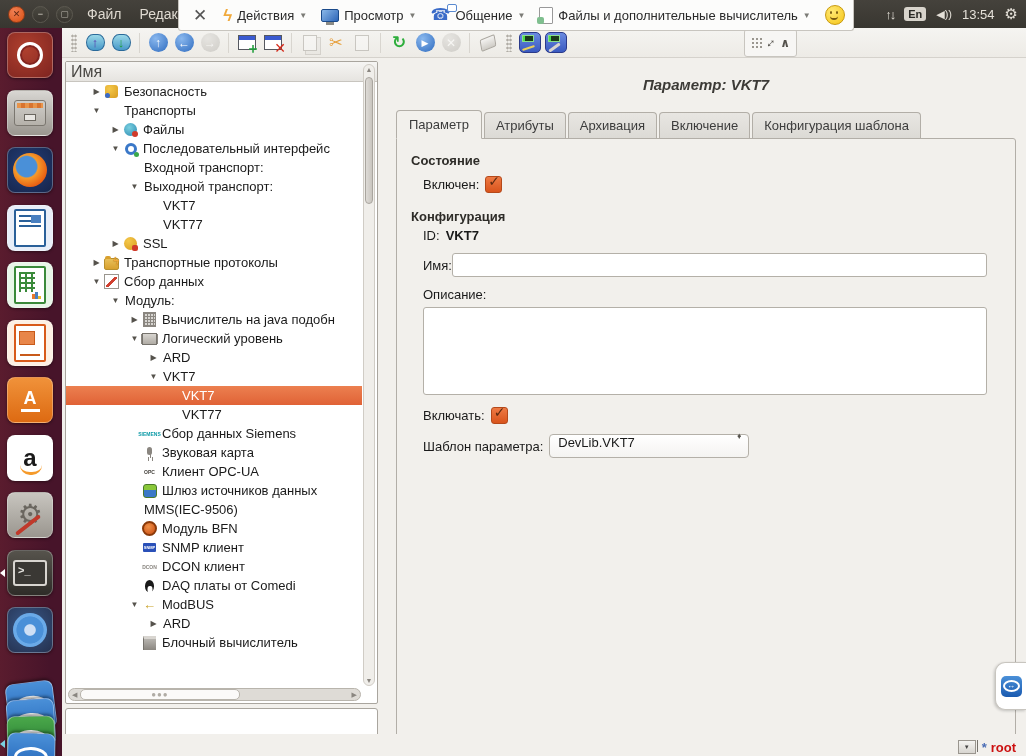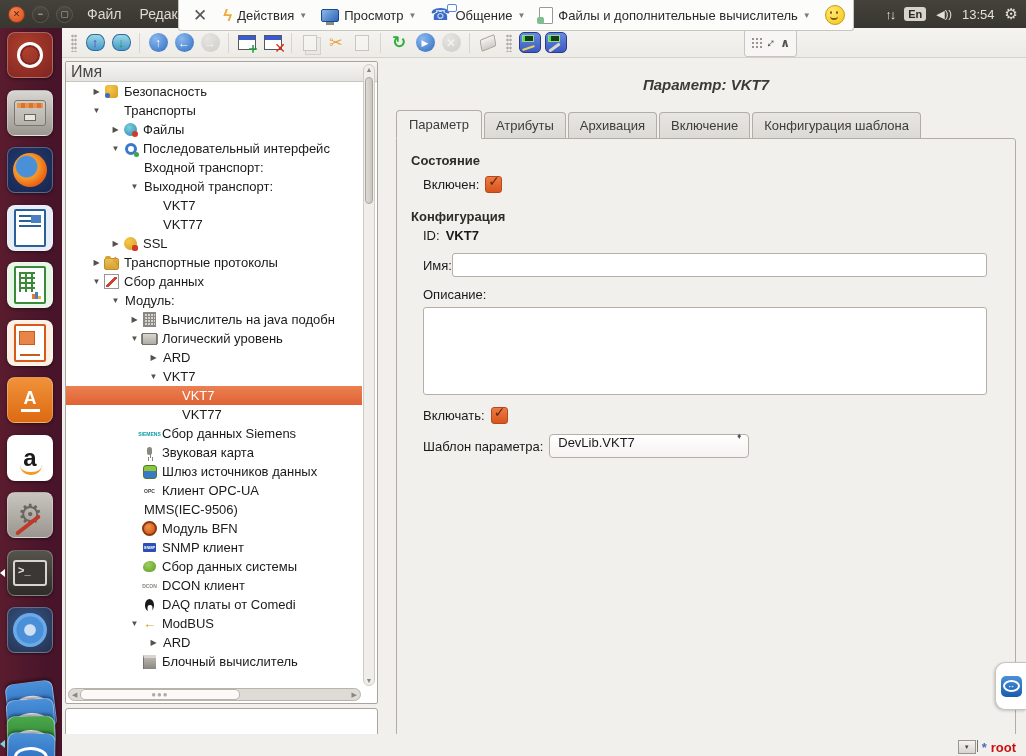--- a/index.html
+++ b/index.html
@@ -501,55 +501,48 @@
               <div class="tree-row" style="padding-left: 61px;">
                 <span class="expander"></span>
                 <span class="ticon">
                   <span class="ti-soundcard"></span>
                 </span>
                 <span class="tlabel">Звуковая карта</span>
               </div>
               <div class="tree-row" style="padding-left: 61px;">
                 <span class="expander"></span>
                 <span class="ticon">
+                  <span class="ti-opcua">OPC</span>
+                </span>
+                <span class="tlabel">Клиент OPC-UA</span>
+              </div>
+              <div class="tree-row" style="padding-left: 61px;">
+                <span class="expander"></span>
+                <span class="ticon">
                   <span class="ti-gateway"></span>
                 </span>
                 <span class="tlabel">Шлюз источников данных</span>
               </div>
               <div class="tree-row" style="padding-left: 61px;">
                 <span class="expander"></span>
-                <span class="ticon">
-                  <span class="ti-opcua">OPC</span>
-                </span>
-                <span class="tlabel">Клиент OPC-UA</span>
-              </div>
-              <div class="tree-row" style="padding-left: 61px;">
-                <span class="expander"></span>
                 <span class="tlabel">MMS(IEC-9506)</span>
               </div>
               <div class="tree-row" style="padding-left: 61px;">
                 <span class="expander"></span>
                 <span class="ticon">
                   <span class="ti-bfn"></span>
                 </span>
                 <span class="tlabel">Модуль BFN</span>
               </div>
               <div class="tree-row" style="padding-left: 61px;">
                 <span class="expander"></span>
                 <span class="ticon">
                   <span class="ti-snmp">SNMP</span>
                 </span>
                 <span class="tlabel">SNMP клиент</span>
-              </div>
-              <div class="tree-row" style="padding-left: 61px;">
-                <span class="expander"></span>
-                <span class="ticon">
-                  <span class="ti-system"></span>
-                </span>
-                <span class="tlabel">Сбор данных системы</span>
               </div>
               <div class="tree-row" style="padding-left: 61px;">
                 <span class="expander"></span>
                 <span class="ticon">
                   <span class="ti-dcon">DCON</span>
                 </span>
                 <span class="tlabel">DCON клиент</span>
               </div>
               <div class="tree-row" style="padding-left: 61px;">
                 <span class="expander"></span>

